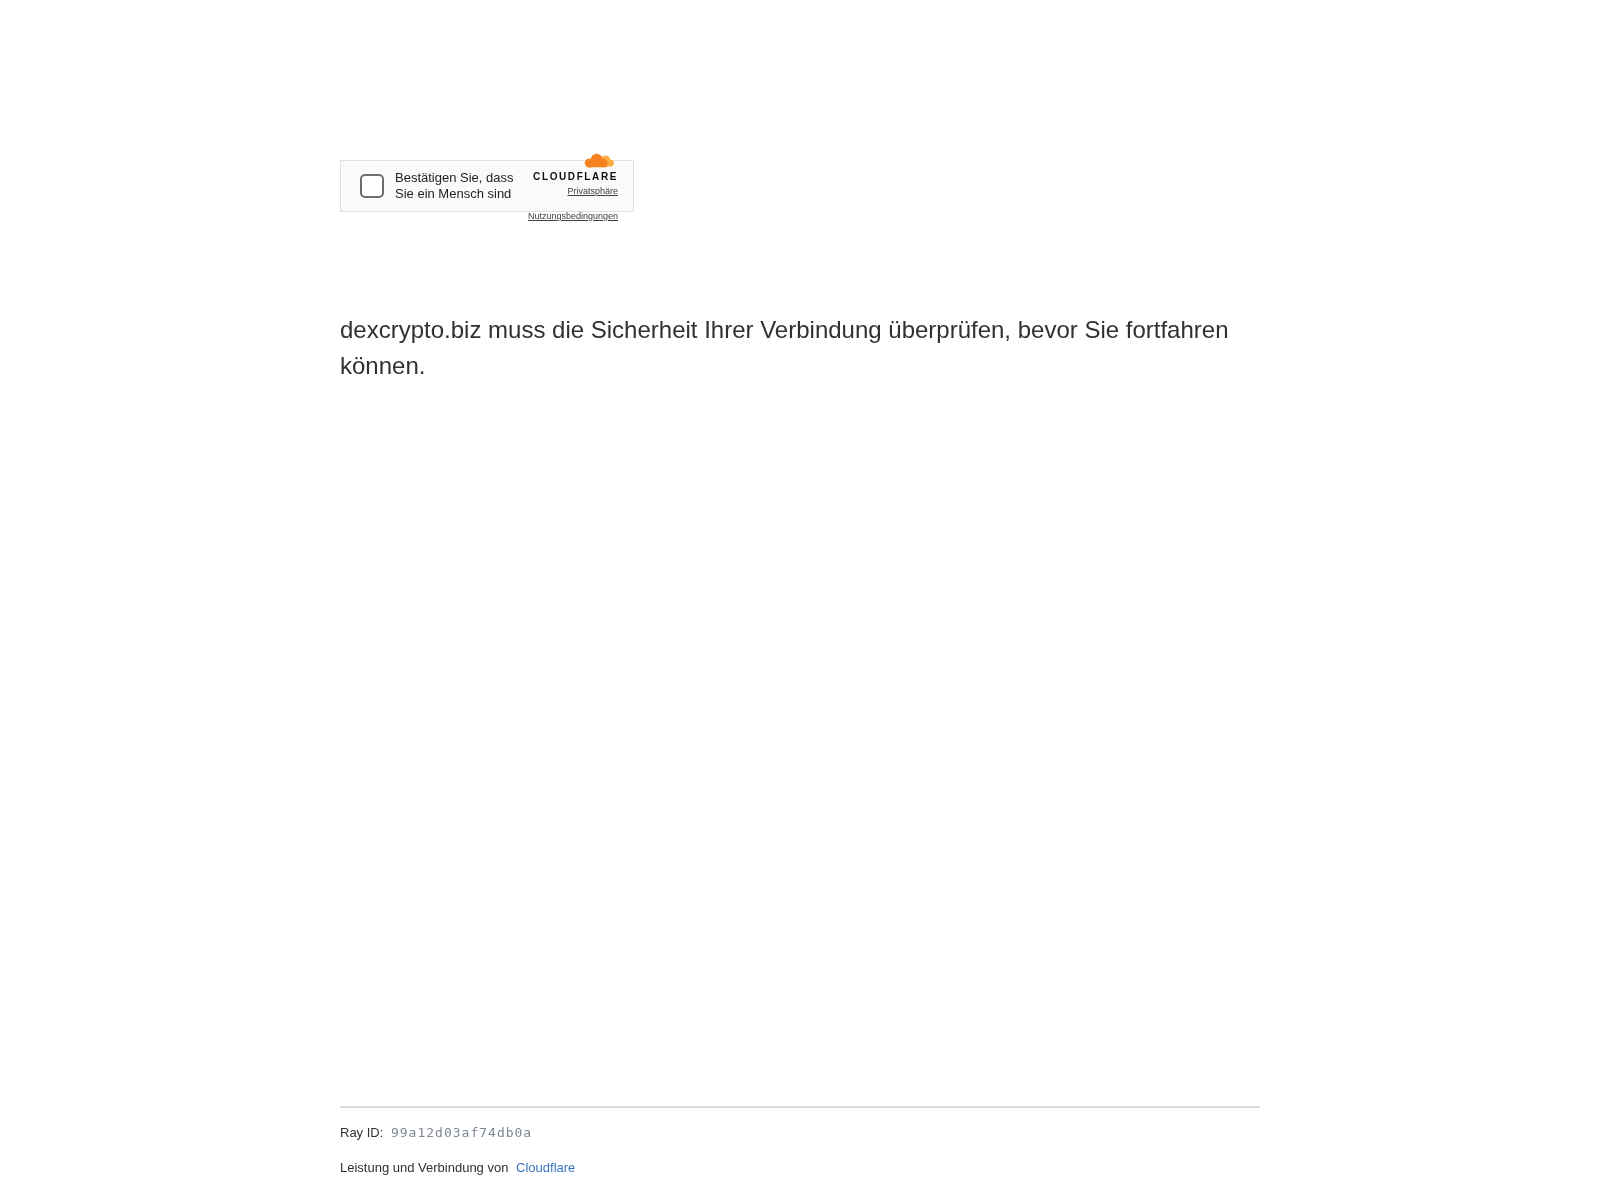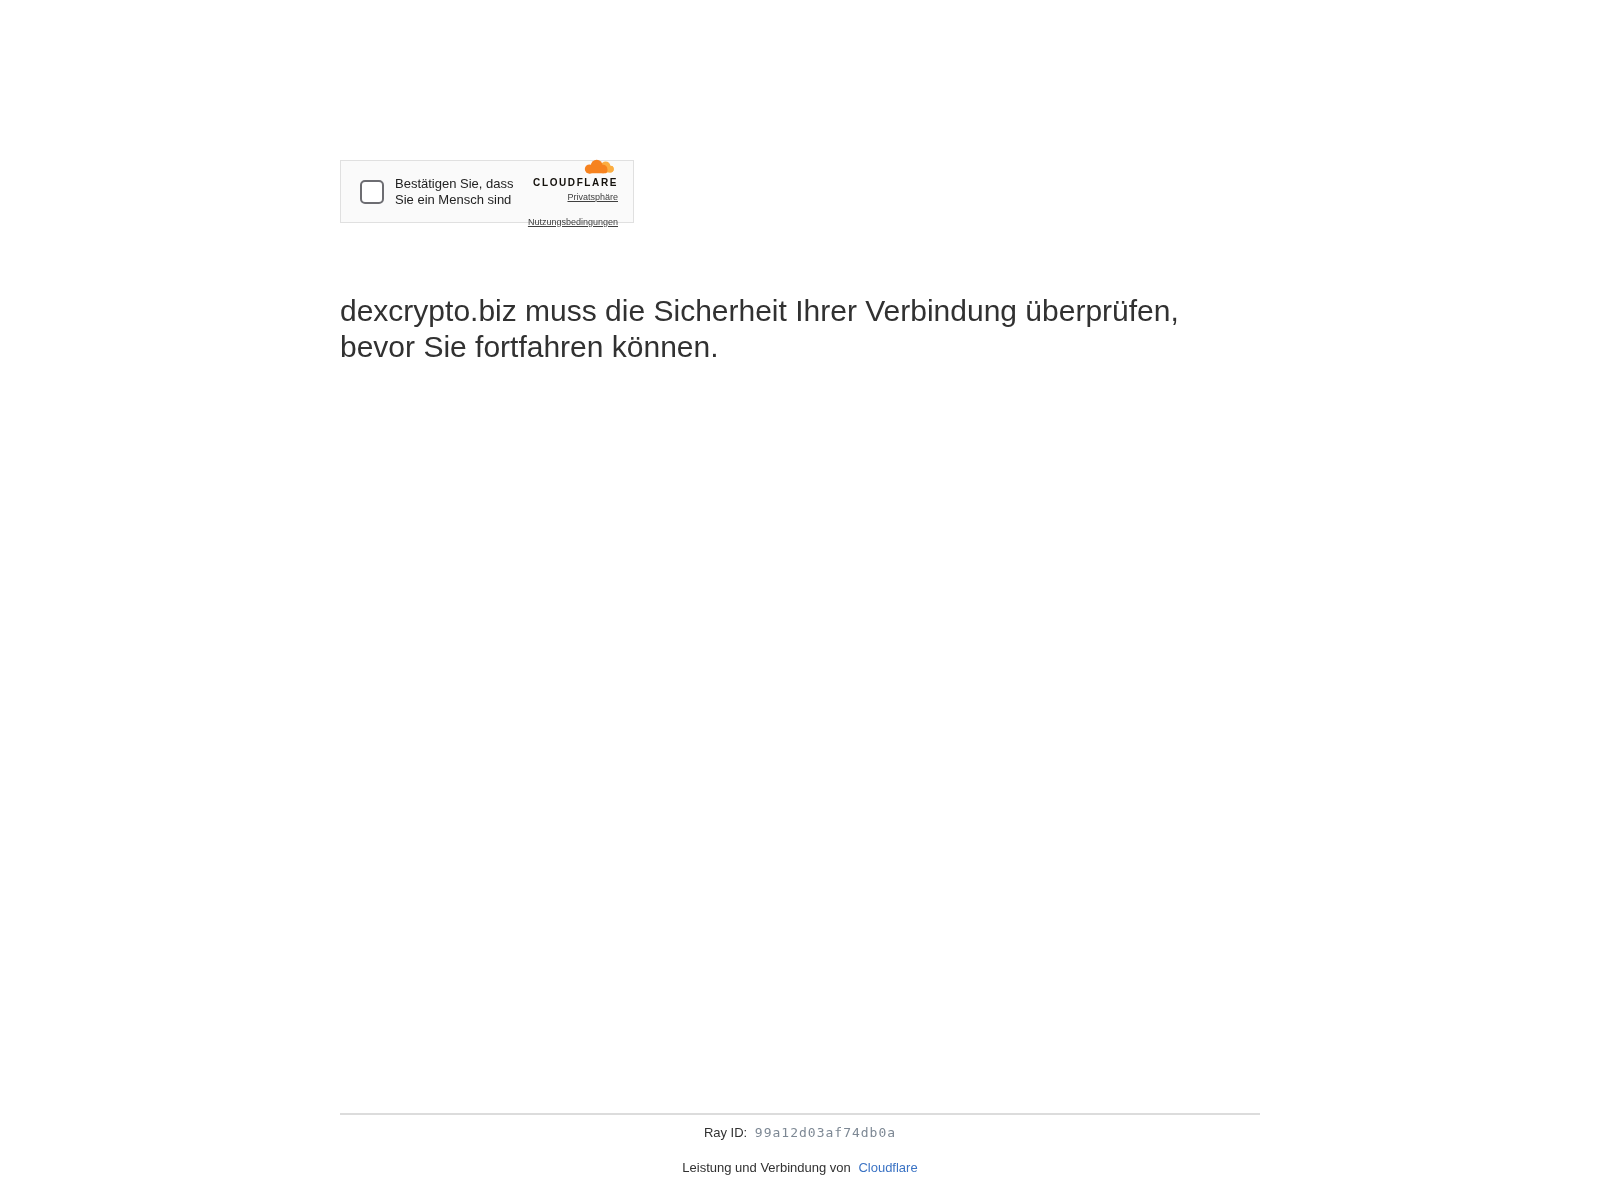--- a/index.html
+++ b/index.html
@@ -25,21 +25,21 @@
     color: var(--text-dark); letter-spacing: 0;
   }
   h2.challenge-instruction {
     font-size: 24px; font-weight: 400; line-height: 31px;
     margin-top: 10px; color: var(--text-dark);
   }
 
   
   .turnstile {
     margin-top: 30px;
-    width: 294px; height: 63px;
+    width: 294px; height: 52px;
     background: #fafafa;
     border: 1px solid #e0e0e0;
     display: flex; align-items: center;
     padding: 0 15px 0 19px;
   }
   .checkbox {
     width: 24px; height: 24px; flex: 0 0 auto;
     background: #ffffff;
     border: 2px solid #6d6d72;
     border-radius: 5px;
@@ -61,32 +61,32 @@
   }
   .widget-link {
     display: block;
     margin-top: 16px;
     font-size: 9px; line-height: 9px;
     color: #404040; text-decoration: underline;
   }
   .widget-link:first-of-type { margin-top: 5px; padding-left: 9px; }
 
   .description {
-    margin-top: 70px;
+    margin-top: 100px;
     max-width: 905px;
-    font-size: 30px; font-weight: 400; line-height: 36px;
+    font-size: 24px; font-weight: 400; line-height: 36px;
     color: var(--text-dark);
   }
 
   
   .footer {
     flex: 0 0 auto;
     border-top: 2px solid #dcdcdc;
-    padding: 10px 0 24px;
-    text-align: center;
+    padding: 17px 0 24px;
+    text-align: left;
   }
   .ray-line { font-size: 13px; line-height: 16px; color: var(--text-dark); }
   .ray-id-value {
     font-family: "DejaVu Sans Mono", "Liberation Mono", monospace;
     color: #7d8894; margin-left: 4px; letter-spacing: 1px;
   }
   .security-line { margin-top: 19px; font-size: 13px; line-height: 16px; color: var(--text-dark); }
   .cloudflare-link { color: var(--link-blue); text-decoration: none; margin-left: 4px; cursor: pointer; }
 </style>
 </head>

